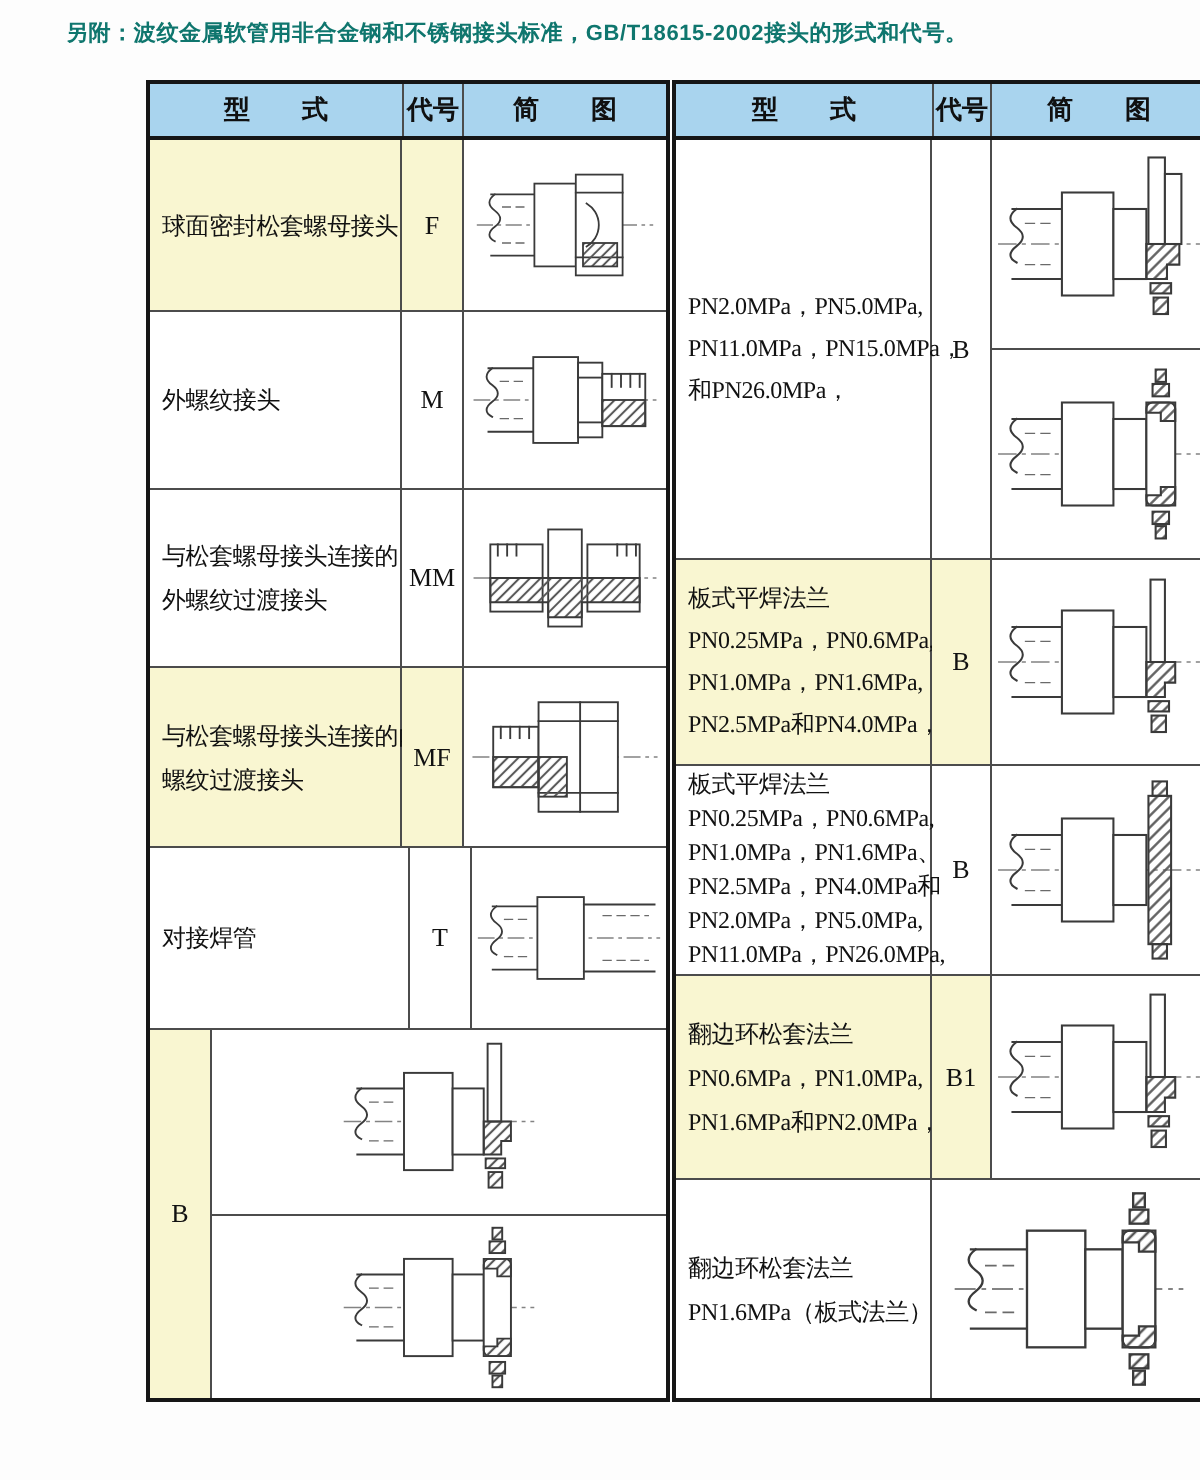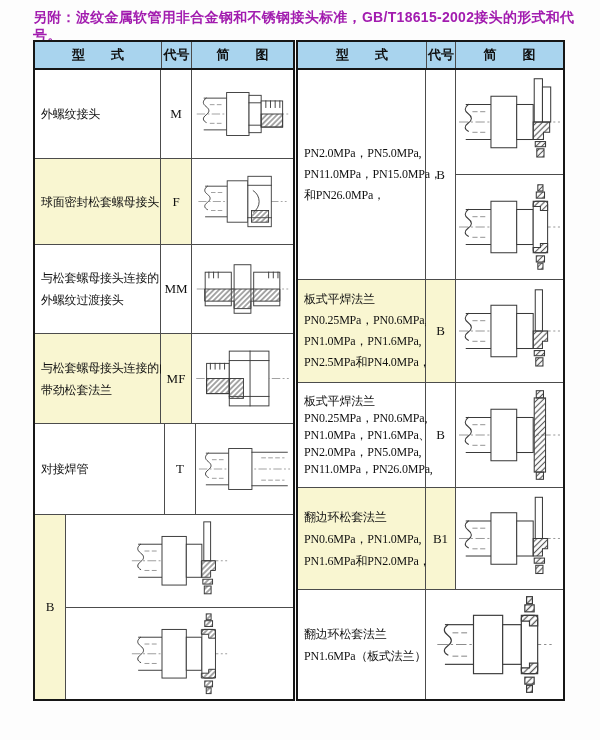--- a/index.html
+++ b/index.html
@@ -4,24 +4,24 @@
 <style>
   html,body{margin:0;padding:0;}
   body{
     width:600px;height:740px;position:relative;background:#fdfdfd;
     font-family:"Liberation Serif","DejaVu Serif",serif;color:#111;
     overflow:hidden;
   }
   .note{
     position:absolute;left:33px;top:9px;width:560px;
     font-family:"Liberation Sans","DejaVu Sans",sans-serif;
-    font-weight:bold;font-size:14px;letter-spacing:0.3px;color:#a21caf;
+    font-weight:bold;font-size:11px;letter-spacing:0.3px;color:#0f766e;
   }
   .tbl{
-    position:absolute;top:40px;border:2px solid #161616;background:#ffffff;
+    position:absolute;top:40px;border:2px solid #161616;background:#ffffff;margin-left:40px;
   }
   #tbl-left{left:33px;width:258px;}
   #tbl-right{left:296px;width:265px;}
   .hrow{
     display:flex;height:28px;box-sizing:border-box;
     border-bottom:2px solid #161616;
   }
   .hcell{
     box-sizing:border-box;background:var(--hdr,#a9d4ee);
     display:flex;align-items:center;justify-content:center;
@@ -53,20 +53,49 @@
 <body>
 
 <div class="note">另附：波纹金属软管用非合金钢和不锈钢接头标准，GB/T18615-2002接头的形式和代号。</div>
 
 <div class="tbl" id="tbl-left">
     <div class="hrow">
       <div class="hcell" style="width:126px">型　　式</div>
       <div class="hcell mid" style="width:31px">代号</div>
       <div class="hcell" style="flex:1">简　　图</div>
     </div>
+    <div class="row" style="height:86px">
+      <div class="cell type hl" style="width:126px;line-height:22px">
+        <div class="tline">球面密封松套螺母接头</div>
+      </div>
+      <div class="cell code hl" style="width:31px">F</div>
+      <div class="cell dcell" style="flex:1">
+        <div class="diag">
+          <svg viewBox="0 0 100 90" preserveAspectRatio="xMidYMid meet" xmlns="http://www.w3.org/2000/svg">
+            <defs>
+              <pattern id="hatch2" width="4" height="4" patternUnits="userSpaceOnUse" patternTransform="rotate(45)">
+                <line x1="2" y1="0" x2="2" y2="4" stroke="#575757" stroke-width="1.1"></line>
+              </pattern>
+            </defs>
+            <line x1="1" y1="45" x2="99" y2="45" stroke="#838383" stroke-width="0.8" stroke-dasharray="9 2.5 2 2.5"></line>
+            <line x1="9" y1="28" x2="33" y2="28" stroke="#3a3a3a" stroke-width="1" stroke-linecap="square"></line>
+            <line x1="9" y1="62" x2="33" y2="62" stroke="#3a3a3a" stroke-width="1" stroke-linecap="square"></line>
+            <path d="M11 28 c-4 3 -4 6 0 9 c4 3 4 6 0 9 c-4 3 -4 6 0 8" fill="none" stroke="#3a3a3a" stroke-width="1" stroke-linecap="square"></path>
+            <line x1="15" y1="35" x2="28" y2="35" stroke="#6a6a6a" stroke-width="0.7" stroke-dasharray="5 2.5"></line>
+            <line x1="15" y1="55" x2="28" y2="55" stroke="#6a6a6a" stroke-width="0.7" stroke-dasharray="5 2.5"></line>
+            <rect x="33" y="22" width="23" height="46" fill="#ffffff" stroke="#3a3a3a" stroke-width="1" stroke-linecap="square"></rect>
+            <rect x="56" y="17" width="26" height="56" fill="#ffffff" stroke="#3a3a3a" stroke-width="1" stroke-linecap="square"></rect>
+            <line x1="56" y1="27" x2="82" y2="27" stroke="#3a3a3a" stroke-width="1" stroke-linecap="square"></line>
+            <line x1="56" y1="63" x2="82" y2="63" stroke="#3a3a3a" stroke-width="1" stroke-linecap="square"></line>
+            <path d="M62 33 a14 14 0 0 1 0 24" fill="none" stroke="#3a3a3a" stroke-width="1" stroke-linecap="square"></path>
+            <rect x="60" y="55" width="19" height="13" fill="url(#hatch2)" stroke="#3a3a3a" stroke-width="1" stroke-linecap="square"></rect>
+          </svg>
+        </div>
+      </div>
+    </div>
     <div class="row" style="height:89px">
       <div class="cell type" style="width:126px;line-height:22px">
         <div class="tline">外螺纹接头</div>
       </div>
       <div class="cell code" style="width:31px">M</div>
       <div class="cell dcell" style="flex:1">
         <div class="diag">
           <svg viewBox="0 0 100 90" preserveAspectRatio="xMidYMid meet" xmlns="http://www.w3.org/2000/svg">
             <defs>
               <pattern id="hatch1" width="4" height="4" patternUnits="userSpaceOnUse" patternTransform="rotate(45)">
@@ -86,49 +115,20 @@
             <rect x="70" y="31" width="23" height="28" fill="#ffffff" stroke="#3a3a3a" stroke-width="1" stroke-linecap="square"></rect>
             <rect x="70" y="45" width="23" height="14" fill="url(#hatch1)" stroke="#3a3a3a" stroke-width="1" stroke-linecap="square"></rect>
             <line x1="75" y1="31" x2="75" y2="38" stroke="#3a3a3a" stroke-width="1" stroke-linecap="square"></line>
             <line x1="80" y1="31" x2="80" y2="38" stroke="#3a3a3a" stroke-width="1" stroke-linecap="square"></line>
             <line x1="85" y1="31" x2="85" y2="38" stroke="#3a3a3a" stroke-width="1" stroke-linecap="square"></line>
             <line x1="90" y1="31" x2="90" y2="38" stroke="#3a3a3a" stroke-width="1" stroke-linecap="square"></line>
           </svg>
         </div>
       </div>
     </div>
-    <div class="row" style="height:86px">
-      <div class="cell type hl" style="width:126px;line-height:22px">
-        <div class="tline">球面密封松套螺母接头</div>
-      </div>
-      <div class="cell code hl" style="width:31px">F</div>
-      <div class="cell dcell" style="flex:1">
-        <div class="diag">
-          <svg viewBox="0 0 100 90" preserveAspectRatio="xMidYMid meet" xmlns="http://www.w3.org/2000/svg">
-            <defs>
-              <pattern id="hatch2" width="4" height="4" patternUnits="userSpaceOnUse" patternTransform="rotate(45)">
-                <line x1="2" y1="0" x2="2" y2="4" stroke="#575757" stroke-width="1.1"></line>
-              </pattern>
-            </defs>
-            <line x1="1" y1="45" x2="99" y2="45" stroke="#838383" stroke-width="0.8" stroke-dasharray="9 2.5 2 2.5"></line>
-            <line x1="9" y1="28" x2="33" y2="28" stroke="#3a3a3a" stroke-width="1" stroke-linecap="square"></line>
-            <line x1="9" y1="62" x2="33" y2="62" stroke="#3a3a3a" stroke-width="1" stroke-linecap="square"></line>
-            <path d="M11 28 c-4 3 -4 6 0 9 c4 3 4 6 0 9 c-4 3 -4 6 0 8" fill="none" stroke="#3a3a3a" stroke-width="1" stroke-linecap="square"></path>
-            <line x1="15" y1="35" x2="28" y2="35" stroke="#6a6a6a" stroke-width="0.7" stroke-dasharray="5 2.5"></line>
-            <line x1="15" y1="55" x2="28" y2="55" stroke="#6a6a6a" stroke-width="0.7" stroke-dasharray="5 2.5"></line>
-            <rect x="33" y="22" width="23" height="46" fill="#ffffff" stroke="#3a3a3a" stroke-width="1" stroke-linecap="square"></rect>
-            <rect x="56" y="17" width="26" height="56" fill="#ffffff" stroke="#3a3a3a" stroke-width="1" stroke-linecap="square"></rect>
-            <line x1="56" y1="27" x2="82" y2="27" stroke="#3a3a3a" stroke-width="1" stroke-linecap="square"></line>
-            <line x1="56" y1="63" x2="82" y2="63" stroke="#3a3a3a" stroke-width="1" stroke-linecap="square"></line>
-            <path d="M62 33 a14 14 0 0 1 0 24" fill="none" stroke="#3a3a3a" stroke-width="1" stroke-linecap="square"></path>
-            <rect x="60" y="55" width="19" height="13" fill="url(#hatch2)" stroke="#3a3a3a" stroke-width="1" stroke-linecap="square"></rect>
-          </svg>
-        </div>
-      </div>
-    </div>
     <div class="row" style="height:89px">
       <div class="cell type" style="width:126px;line-height:22px">
         <div class="tline">与松套螺母接头连接的</div>
         <div class="tline">外螺纹过渡接头</div>
       </div>
       <div class="cell code" style="width:31px">MM</div>
       <div class="cell dcell" style="flex:1">
         <div class="diag">
           <svg viewBox="0 0 100 90" preserveAspectRatio="xMidYMid meet" xmlns="http://www.w3.org/2000/svg">
             <defs>
@@ -147,21 +147,21 @@
             <line x1="78" y1="27" x2="78" y2="33" stroke="#3a3a3a" stroke-width="1" stroke-linecap="square"></line>
             <line x1="83" y1="27" x2="83" y2="33" stroke="#3a3a3a" stroke-width="1" stroke-linecap="square"></line>
             <line x1="88" y1="27" x2="88" y2="33" stroke="#3a3a3a" stroke-width="1" stroke-linecap="square"></line>
           </svg>
         </div>
       </div>
     </div>
     <div class="row" style="height:90px">
       <div class="cell type hl" style="width:126px;line-height:22px">
         <div class="tline">与松套螺母接头连接的内</div>
-        <div class="tline">带劲松套法兰</div>
+        <div class="tline">螺纹过渡接头</div>
       </div>
       <div class="cell code hl" style="width:31px">MF</div>
       <div class="cell dcell" style="flex:1">
         <div class="diag">
           <svg viewBox="0 0 100 90" preserveAspectRatio="xMidYMid meet" xmlns="http://www.w3.org/2000/svg">
             <defs>
               <pattern id="hatch4" width="4" height="4" patternUnits="userSpaceOnUse" patternTransform="rotate(45)">
                 <line x1="2" y1="0" x2="2" y2="4" stroke="#575757" stroke-width="1.1"></line>
               </pattern>
             </defs>
@@ -352,20 +352,21 @@
             <rect x="75.5" y="71" width="7" height="8" fill="url(#hatch10)" stroke="#3a3a3a" stroke-width="1" stroke-linecap="square"></rect>
           </svg>
         </div>
       </div>
     </div>
     <div class="row" style="height:105px">
       <div class="cell type" style="width:128px;line-height:17px">
         <div class="tline">板式平焊法兰</div>
         <div class="tline">PN0.25MPa，PN0.6MPa,</div>
         <div class="tline">PN1.0MPa，PN1.6MPa、</div>
+        <div class="tline">PN2.5MPa，PN4.0MPa和</div>
         <div class="tline">PN2.0MPa，PN5.0MPa,</div>
         <div class="tline">PN11.0MPa，PN26.0MPa,</div>
       </div>
       <div class="cell code" style="width:30px">B</div>
       <div class="cell dcell" style="flex:1">
         <div class="diag">
           <svg viewBox="0 0 100 90" preserveAspectRatio="xMidYMid meet" xmlns="http://www.w3.org/2000/svg">
             <defs>
               <pattern id="hatch11" width="4" height="4" patternUnits="userSpaceOnUse" patternTransform="rotate(45)">
                 <line x1="2" y1="0" x2="2" y2="4" stroke="#575757" stroke-width="1.1"></line>

